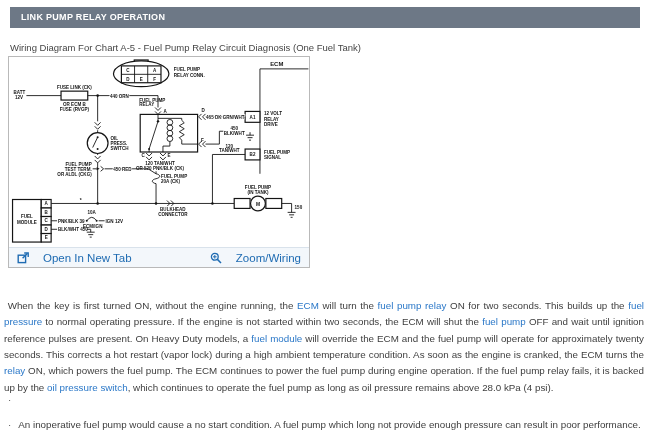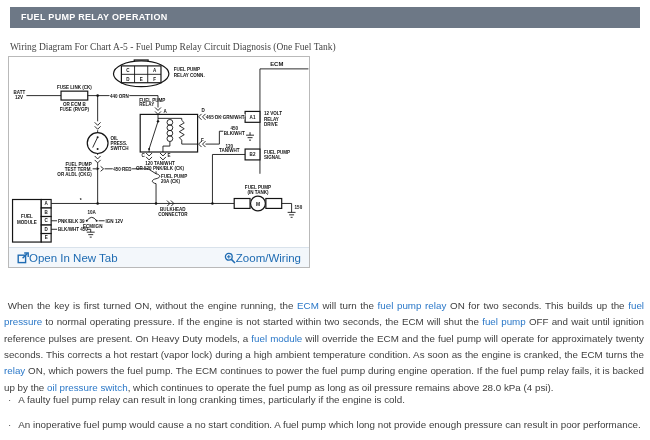--- a/index.html
+++ b/index.html
@@ -2,30 +2,30 @@
 <html><head>
 <meta charset="utf-8">
 <style>
   html,body{margin:0;padding:0;background:#fff;}
   body{width:650px;height:440px;position:relative;font-family:"Liberation Sans",sans-serif;overflow:hidden;}
 
   .header-bar{position:absolute;left:10px;top:7px;width:630px;height:21px;background:#6d7886;
     color:#fff;font-size:9px;font-weight:bold;line-height:21px;padding-left:11px;box-sizing:border-box;
     letter-spacing:.3px;}
 
-  .caption{position:absolute;left:10px;top:42px;font-size:9.5px;color:#454545;font-family:Liberation Serif, serif;}
+  .caption{position:absolute;left:10px;top:42px;font-size:9.5px;color:#454545;}
 
   .panel{position:absolute;left:8px;top:56px;width:302px;height:212px;border:1px solid #b9b9b9;
     box-sizing:border-box;background:#fff;}
   .panel svg.diagram{display:block;}
 
   .panel-footer{position:absolute;left:0;bottom:0;width:100%;height:20px;background:#f3f7fb;
     border-top:1px solid #d9e2eb;box-sizing:border-box;display:flex;justify-content:space-between;
     align-items:center;padding:0 8px;}
-  .plink{display:flex;align-items:center;gap:0;color:#1e6bb2;font-size:11.5px;cursor:pointer;text-decoration:none;}
+  .plink{display:flex;align-items:center;gap:14px;color:#1e6bb2;font-size:11.5px;cursor:pointer;text-decoration:none;}
 
   .body-text{position:absolute;left:0;top:288px;width:650px;padding:0 6px 0 4px;box-sizing:border-box;
     font-size:9.8px;line-height:16.4px;color:#3e3e3e;text-align:justify;}
   .body-text a{color:#2b78c8;text-decoration:none;cursor:pointer;}
 
   .bullet{position:absolute;left:8px;width:636px;font-size:9.8px;color:#3e3e3e;display:flex;gap:7px;}
   .bullet .mark{color:#555;}
   .b1{top:394px;} .b2{top:419px;}
 
   
@@ -34,21 +34,21 @@
   .dl5{font:bold 5px "Liberation Sans",sans-serif;fill:#141414;}
   .mid{text-anchor:middle;} .ra{text-anchor:end;}
   .halo{paint-order:stroke;stroke:#fff;stroke-width:1.6px;}
   .w{stroke:#141414;stroke-width:0.9;fill:none;}
   .bx{stroke:#141414;stroke-width:1.2;fill:#fff;}
 </style>
 </head>
 <body>
 
 <div class="header-bar">
-  <span>FUEL PUMP RELAY OPERATION</span>
+  <span>LINK PUMP RELAY OPERATION</span>
 </div>
 
 <div class="caption">Wiring Diagram For Chart A-5 - Fuel Pump Relay Circuit Diagnosis (One Fuel Tank)</div>
 
 <div class="panel">
   <svg class="diagram" width="300" height="190" viewBox="0 0 302 192">
 
     <g>
       <rect class="bx" x="126" y="3" width="14" height="6"></rect>
       <ellipse class="bx" cx="133" cy="17" rx="28" ry="13"></ellipse>
@@ -259,18 +259,17 @@
       </svg>
       <span>Zoom/Wiring</span>
     </a>
   </div>
 </div>
 
 <p class="body-text" id="paragraph"><span>&nbsp;When the key is first turned ON, without the engine running, the </span><a>ECM</a><span> will turn the </span><a>fuel pump relay</a><span> ON for two seconds. This builds up the </span><a>fuel pressure</a><span> to normal operating pressure. If the engine is not started within two seconds, the ECM will shut the </span><a>fuel pump</a><span> OFF and wait until ignition reference pulses are present. On Heavy Duty models, a </span><a>fuel module</a><span> will override the ECM and the fuel pump will operate for approximately twenty seconds. This corrects a hot restart (vapor lock) during a high ambient temperature condition. As soon as the engine is cranked, the ECM turns the </span><a>relay</a><span> ON, which powers the fuel pump. The ECM continues to power the fuel pump during engine operation. If the fuel pump relay fails, it is backed up by the </span><a>oil pressure switch</a><span>, which continues to operate the fuel pump as long as oil pressure remains above 28.0 kPa (4 psi).</span></p>
 
 <div class="bullet b1">
   <span class="mark">·</span>
-  <span>A faulty fuel pump relay can result in long cranking times, particularly if the engine is cold.</span>
 </div>
 <div class="bullet b2">
   <span class="mark">·</span>
   <span>An inoperative fuel pump would cause a no start condition. A fuel pump which long not provide enough pressure can result in poor performance.</span>
 </div>
 
 </body></html>

